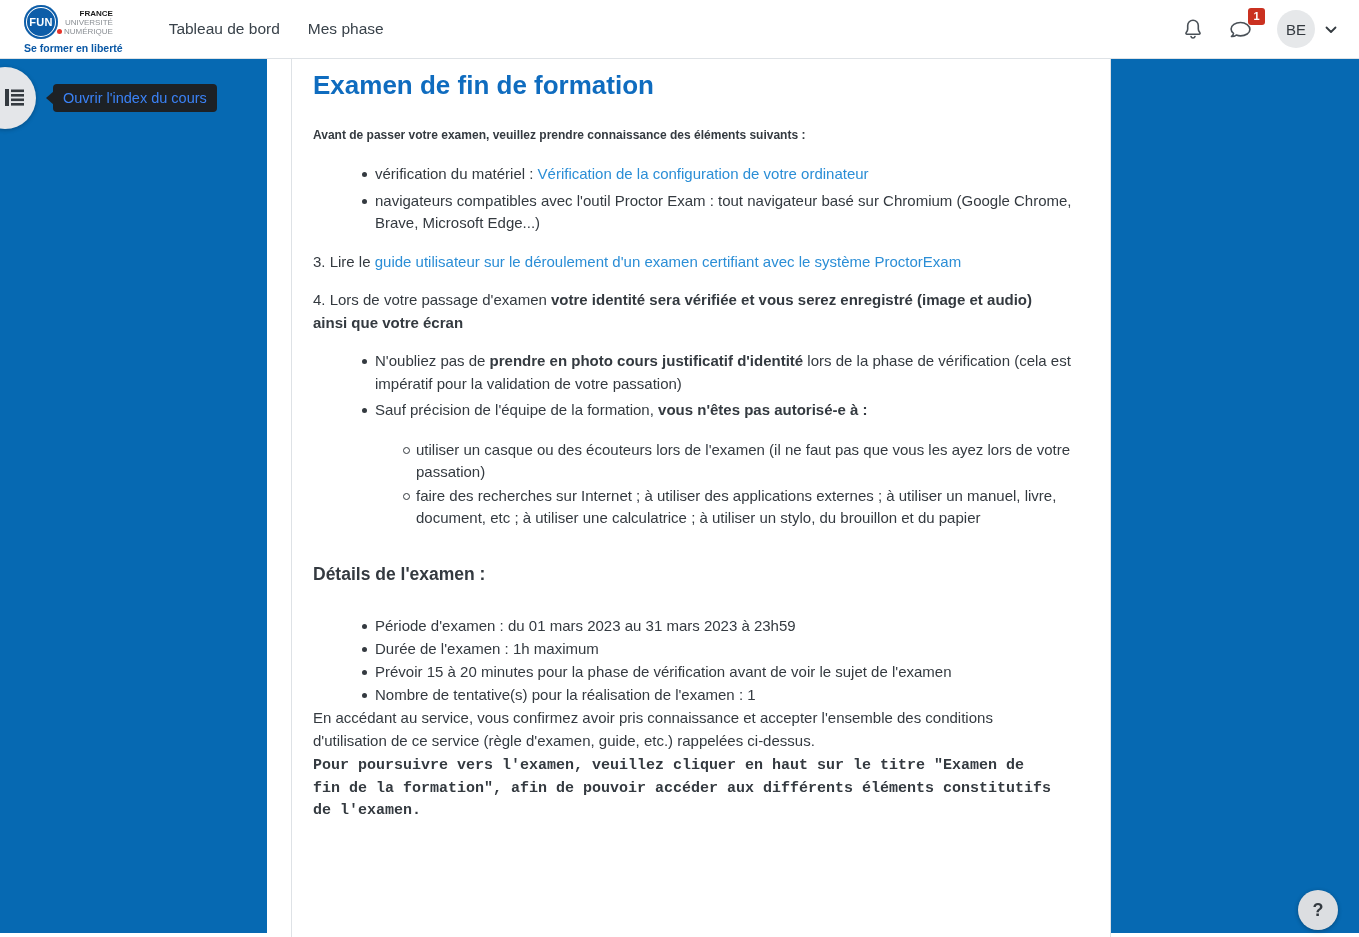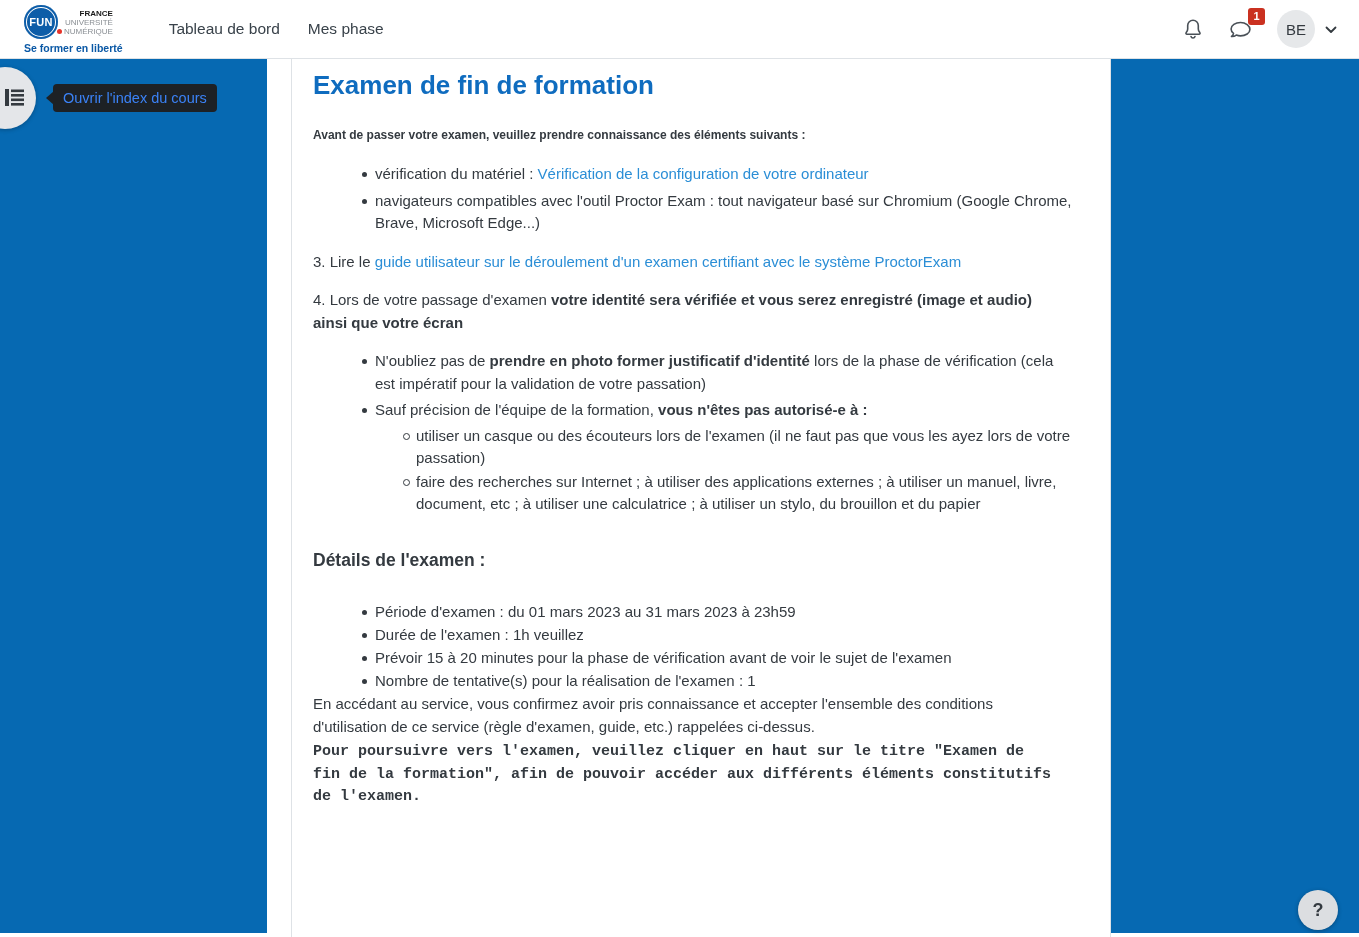--- a/index.html
+++ b/index.html
@@ -111,21 +111,21 @@
 
   ul.bullets { list-style: none; margin-top: 16px; margin-bottom: 6px; }
   ul.bullets > li {
     position: relative; margin-left: 62px; max-width: 700px;
     font-size: 15px; line-height: 22.5px; margin-bottom: 4px;
   }
   ul.bullets > li::before {
     content: ""; position: absolute; left: -13px; top: 9px;
     width: 5px; height: 5px; border-radius: 50%; background: #343a40;
   }
-  ul.sub-bullets { list-style: none; margin-top: 3px; }
+  ul.sub-bullets { list-style: none; margin-top: 17px; }
   ul.sub-bullets > li {
     position: relative; margin-left: 41px; max-width: 655px;
     font-size: 15px; line-height: 22.5px; margin-bottom: 1px;
   }
   ul.sub-bullets > li::before {
     content: ""; position: absolute; left: -13px; top: 8px;
     width: 5px; height: 5px; border-radius: 50%;
     background: #fff; border: 1px solid #343a40;
   }
 
@@ -223,36 +223,36 @@
   <p class="body-text step">
     <span>3. Lire le </span><a class="content-link">guide utilisateur sur le déroulement d'un examen certifiant avec le système ProctorExam</a>
   </p>
 
   <p class="body-text step step4">
     <span>4. Lors de votre passage d'examen </span><b>votre identité sera vérifiée et vous serez enregistré (image et audio) ainsi que votre écran</b>
   </p>
 
   <ul class="bullets">
     <li>
-      <span>N'oubliez pas de </span><b>prendre en photo former justificatif d'identité</b><span> lors de la phase de vérification (cela est impératif pour la validation de votre passation)</span>
+      <span>N'oubliez pas de </span><b>prendre en photo cours justificatif d'identité</b><span> lors de la phase de vérification (cela est impératif pour la validation de votre passation)</span>
     </li>
     <li>
       <span>Sauf précision de l'équipe de la formation, </span><b>vous n'êtes pas autorisé-e à :</b>
       <ul class="sub-bullets">
         <li>utiliser un casque ou des écouteurs lors de l'examen (il ne faut pas que vous les ayez lors de votre passation)</li>
         <li>faire des recherches sur Internet ; à utiliser des applications externes ; à utiliser un manuel, livre, document, etc ; à utiliser une calculatrice ; à utiliser un stylo, du brouillon et du papier</li>
       </ul>
     </li>
   </ul>
 
   <h3 class="details-heading">Détails de l'examen :</h3>
 
   <ul class="bullets details-list">
     <li>Période d'examen : du 01 mars 2023 au 31 mars 2023 à 23h59</li>
-    <li>Durée de l'examen : 1h veuillez</li>
+    <li>Durée de l'examen : 1h maximum</li>
     <li>Prévoir 15 à 20 minutes pour la phase de vérification avant de voir le sujet de l'examen</li>
     <li>Nombre de tentative(s) pour la réalisation de l'examen : 1</li>
   </ul>
 
   <p class="body-text conditions-paragraph">En accédant au service, vous confirmez avoir pris connaissance et accepter l'ensemble des conditions d'utilisation de ce service (règle d'examen, guide, etc.) rappelées ci-dessus.</p>
 
   <p class="body-text final-note">Pour poursuivre vers l'examen, veuillez cliquer en haut sur le titre "Examen de fin de la formation", afin de pouvoir accéder aux différents éléments constitutifs de l'examen.</p>
 
 </main>
 

